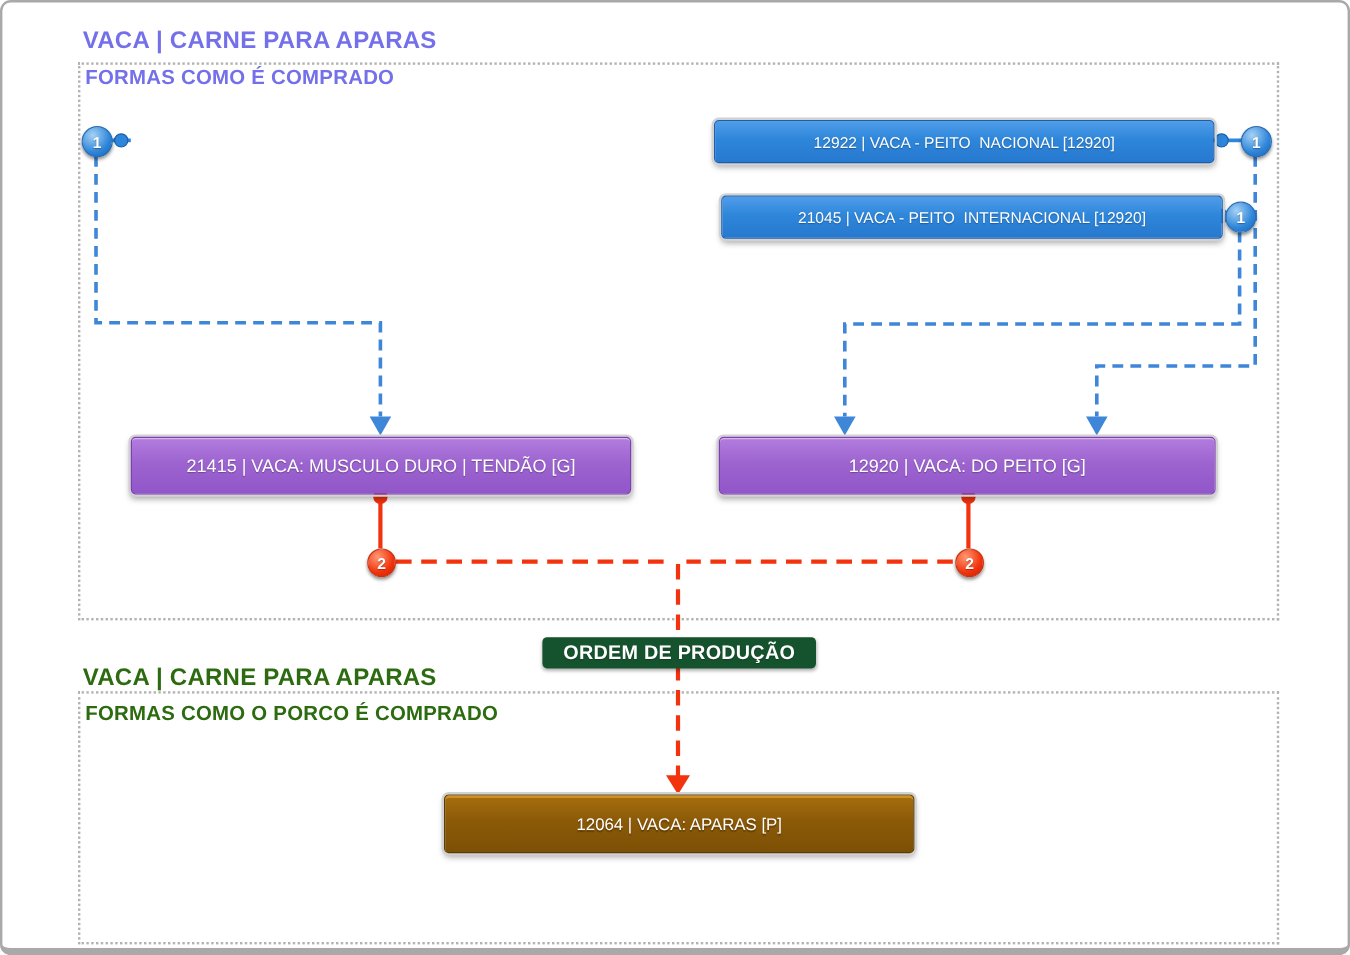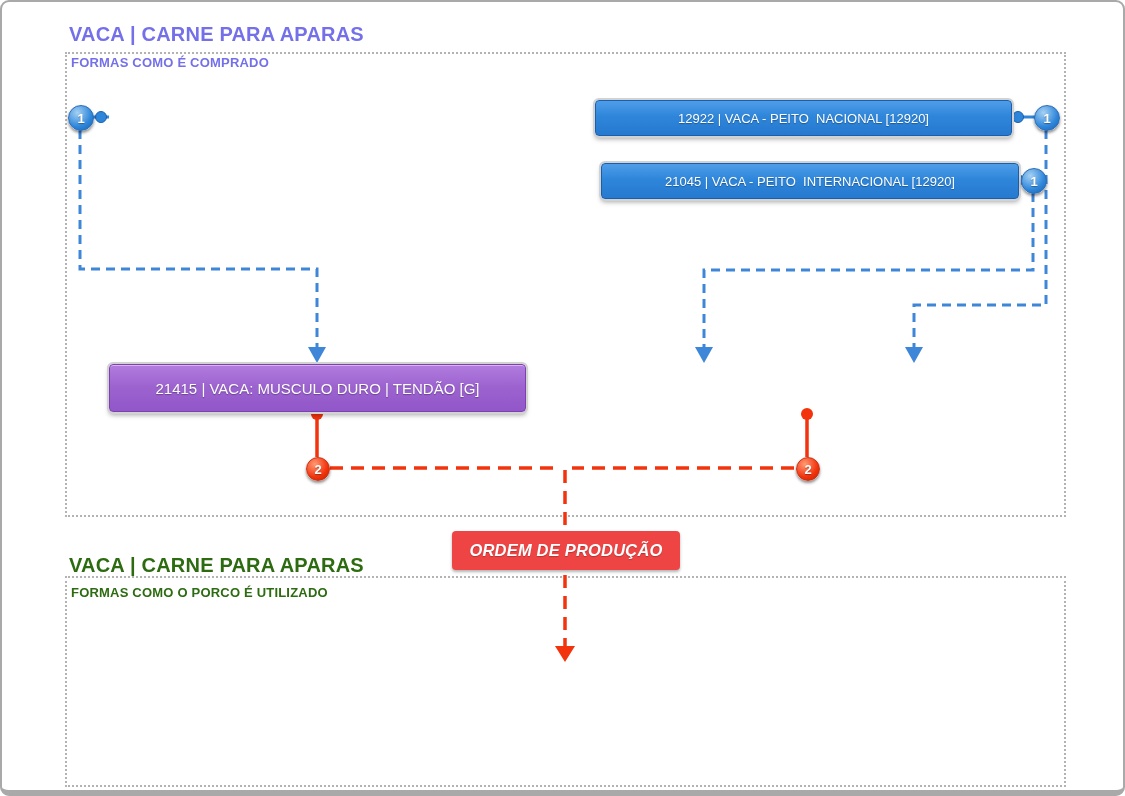--- a/index.html
+++ b/index.html
@@ -9,21 +9,21 @@
     border-radius:9px;overflow:hidden;
     font-family:"Liberation Sans", sans-serif;
   }
   .section{
     position:absolute;border:2px dotted #b3b3b3;background:transparent;z-index:0;
   }
   .sec-title{
     position:absolute;font-weight:700;font-size:20px;letter-spacing:.2px;z-index:2;white-space:pre;
   }
   .sec-sub{
-    position:absolute;font-weight:700;font-size:13px;letter-spacing:.2px;z-index:2;white-space:pre;
+    position:absolute;font-weight:700;font-size:17px;letter-spacing:.2px;z-index:2;white-space:pre;
   }
   .purchased-accent{color:#7470ea;}
   .used-accent{color:#2c6b10;}
   svg.flow{position:absolute;left:0;top:0;z-index:1;}
   .node{
     position:absolute;display:flex;align-items:center;justify-content:center;
     border-radius:4px;z-index:2;color:#fff;white-space:pre;
     text-shadow:0 1px 1px rgba(0,0,0,.3);
     box-shadow:0 0 0 2px #d2d2d2, 0 3px 5px rgba(0,0,0,.35);
   }
@@ -50,39 +50,39 @@
     width:24px;height:24px;font-size:13px;
     background:radial-gradient(circle at 35% 28%, #a5d1f4, #2e86da 60%, #1b60ad);
     border:1px solid #2b6cb4;
   }
   .badge-red{
     width:22px;height:22px;font-size:13px;
     background:radial-gradient(circle at 35% 28%, #ff9a74, #f2330d 60%, #c02100);
     border:1px solid #c63312;
   }
   .order-label{
-    position:absolute;left:450px;top:529px;width:228px;height:39px;z-index:3;
-    background:#ef4444;border-radius:4px;color:#fff;font-weight:700;font-size:16.5px;
+    position:absolute;left:450px;top:529px;width:228px;height:26px;z-index:3;
+    background:#14532d;border-radius:4px;color:#fff;font-weight:700;font-size:16.5px;
     display:flex;align-items:center;justify-content:center;letter-spacing:.2px;
-    box-shadow:0 2px 3px rgba(0,0,0,.3);text-shadow:0 1px 1px rgba(0,0,0,.25);white-space:pre;font-style:italic;
+    box-shadow:0 2px 3px rgba(0,0,0,.3);text-shadow:0 1px 1px rgba(0,0,0,.25);white-space:pre;
   }
 </style>
 </head>
 <body>
 
 <div class="screen">
 
   <div class="section" style="left:63px;top:50px;width:997px;height:461px;"></div>
   <div class="section" style="left:63px;top:574px;width:997px;height:207px;"></div>
 
   <div class="sec-title purchased-accent" style="left:67px;top:21px;">VACA | CARNE PARA APARAS</div>
   <div class="sec-sub purchased-accent" style="left:69px;top:53px;">FORMAS COMO É COMPRADO</div>
 
   <div class="sec-title used-accent" style="left:67px;top:552px;">VACA | CARNE PARA APARAS</div>
-  <div class="sec-sub used-accent" style="left:69px;top:583px;">FORMAS COMO O PORCO É UTILIZADO</div>
+  <div class="sec-sub used-accent" style="left:69px;top:583px;">FORMAS COMO O PORCO É COMPRADO</div>
 
   <svg class="flow" width="1125" height="796" viewBox="0 0 1125 796">
 
     <g stroke="#3e86d8" stroke-width="3" fill="none" stroke-dasharray="9 6">
       <path d="M78 128 L78 267 L315 267 L315 345"></path>
       <path d="M1044 128 L1044 303 L912 303 L912 345"></path>
       <path d="M1031 191 L1031 268 L702 268 L702 345"></path>
     </g>
 
     <g fill="#3e86d8" stroke="none">
@@ -122,21 +122,27 @@
   <div class="node node-blue" style="left:593px;top:98px;width:415px;height:34px;">
     <span>12922 | VACA - PEITO  NACIONAL [12920]</span>
   </div>
   <div class="node node-blue" style="left:599px;top:161px;width:416px;height:34px;">
     <span>21045 | VACA - PEITO  INTERNACIONAL [12920]</span>
   </div>
 
   <div class="node node-purple" style="left:107px;top:362px;width:415px;height:46px;">
     <span>21415 | VACA: MUSCULO DURO | TENDÃO [G]</span>
   </div>
+  <div class="node node-purple" style="left:597px;top:362px;width:412px;height:46px;">
+    <span>12920 | VACA: DO PEITO [G]</span>
+  </div>
 
+  <div class="node node-brown" style="left:368px;top:660px;width:390px;height:47px;">
+    <span>12064 | VACA: APARAS [P]</span>
+  </div>
 
   <div class="badge badge-blue" style="left:66px;top:103px;">1</div>
   <div class="badge badge-blue" style="left:1032px;top:103px;">1</div>
   <div class="badge badge-blue" style="left:1019px;top:166px;">1</div>
   <div class="badge badge-red" style="left:304px;top:455px;">2</div>
   <div class="badge badge-red" style="left:794px;top:455px;">2</div>
 
   <div class="order-label">ORDEM DE PRODUÇÃO</div>
 
 </div>

